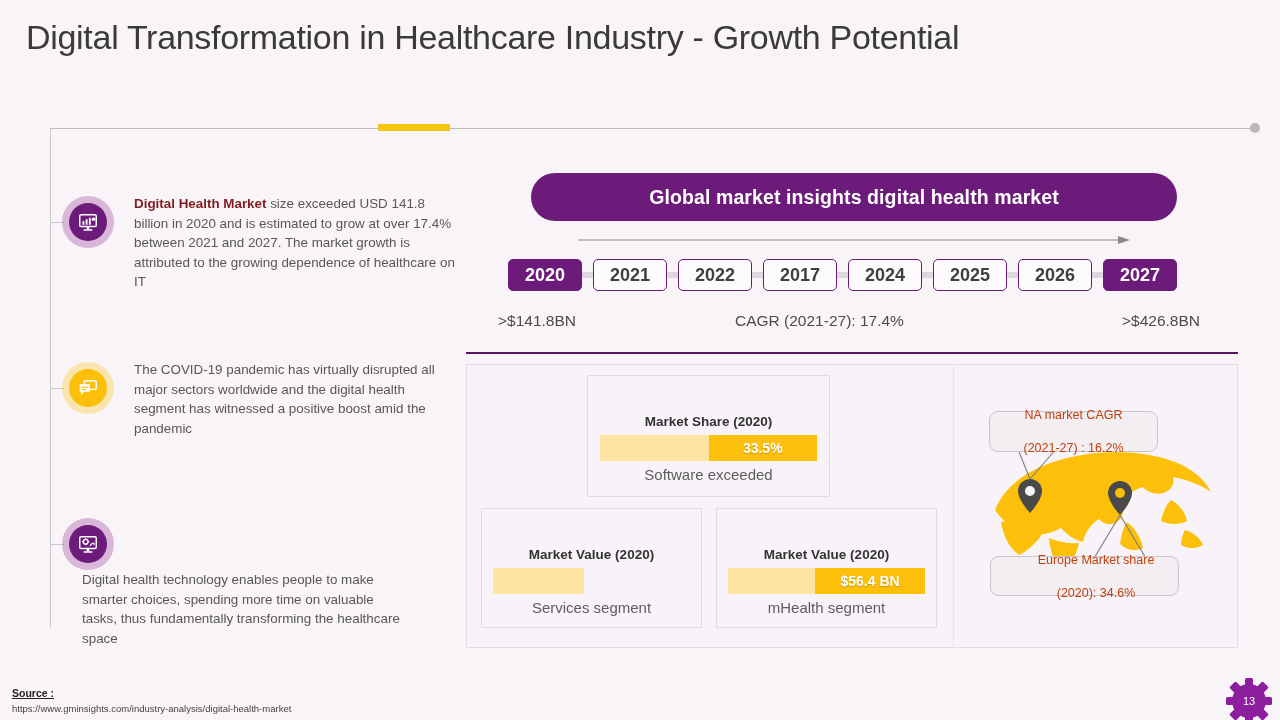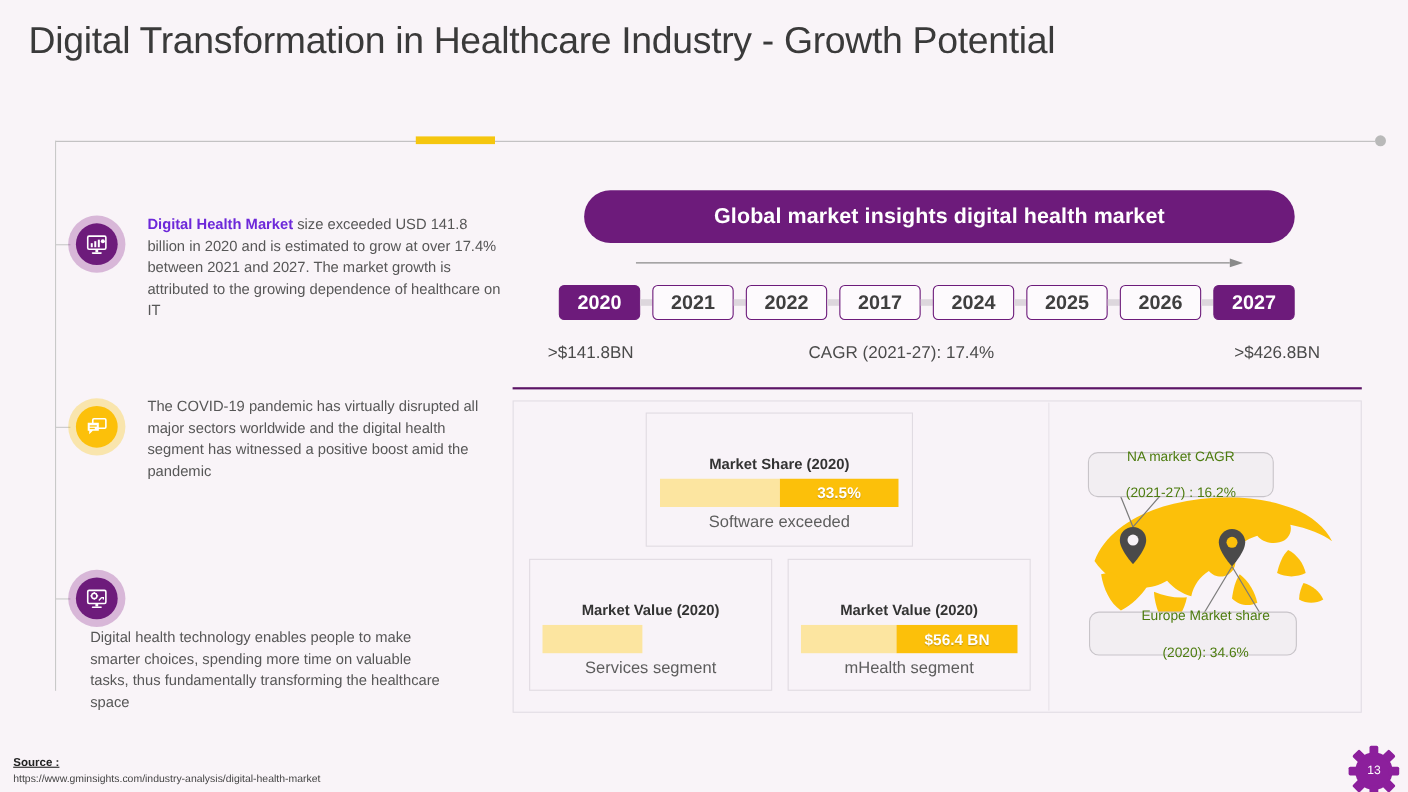--- a/index.html
+++ b/index.html
@@ -70,21 +70,21 @@
   .badge.purple .outer { background: #8a2b8e; opacity: .30; }
   .badge.purple .inner { background: #6d1b7b; }
   .badge.yellow .outer { background: #f8c200; opacity: .30; }
   .badge.yellow .inner { background: #fcc00a; }
   .badge svg { display: block; }
 
   .btext {
     margin-left: 20px; width: 322px;
     font-size: 13.4px; line-height: 19.6px; color: #575757;
   }
-  .btext b { color: #6d28d9; font-weight: bold; }
+  .btext b { color: #7f1d1d; font-weight: bold; }
 
   
   .pill {
     position: absolute; left: 531px; top: 173px;
     width: 646px; height: 48px; border-radius: 24px;
     background: #6d1b7b;
     display: flex; align-items: center; justify-content: center;
   }
   .pill span {
     color: #ffffff; font-size: 19.5px; font-weight: bold; letter-spacing: .1px;
@@ -144,21 +144,21 @@
     color: #ffffff; font-size: 14px; font-weight: bold;
     text-shadow: 0 1px 1px rgba(150,110,0,.5);
   }
   .card-sub { font-size: 15px; color: #5d5d5d; margin-top: 5px; white-space: nowrap; }
 
   
   .mapwrap { position: absolute; left: 975px; top: 392px; width: 245px; height: 212px; }
   .callout {
     position: absolute; background: #f2eef2; border: 1px solid #c8c4c9;
     border-radius: 9px; text-align: center;
-    font-size: 12.5px; line-height: 16px; color: #4d7c0f;
+    font-size: 12.5px; line-height: 16px; color: #c2410c;
     display: flex; flex-direction: column; justify-content: center; gap: 17px;
   }
   .co-na { left: 989px; top: 411px; width: 169px; height: 41px; }
   .co-eu { left: 990px; top: 556px; width: 189px; height: 40px; padding-left: 23px; }
 
   
   .src-label {
     position: absolute; left: 12px; top: 687px;
     font-size: 10.5px; font-weight: bold; color: #222; text-decoration: underline;
   }

